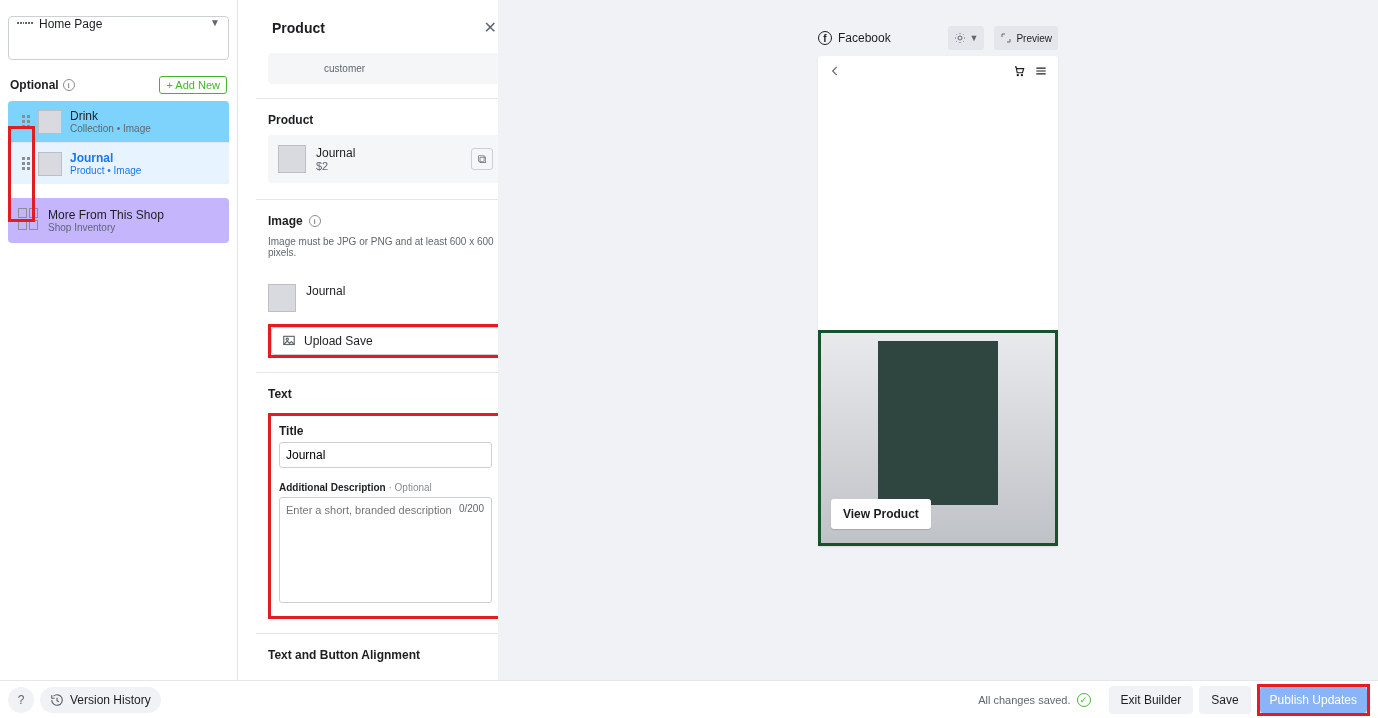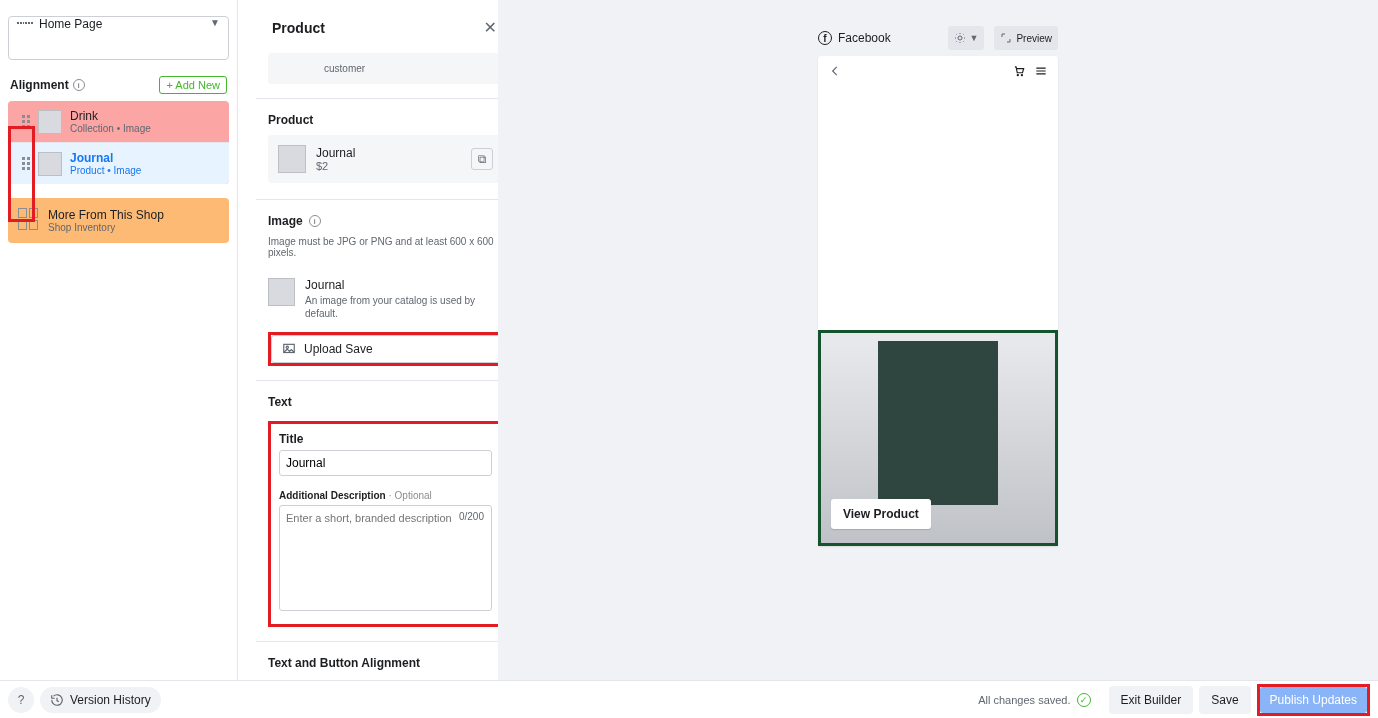--- a/index.html
+++ b/index.html
@@ -19,33 +19,33 @@
   .page-select .caret { font-size: 10px; color: #606770; }
   .page-select .dots { width: 16px; height: 4px; display: inline-flex; gap: 1px; margin-right: 6px; }
   .page-select .dots i { width: 2px; height: 2px; background:#606770; }
 
   .feat-head { display: flex; align-items: center; justify-content: space-between; margin: 16px 10px 6px 10px; }
   .feat-head .lbl { font-size: 12px; font-weight: 600; display:flex; align-items:center; gap:4px;}
   .feat-head .info { width:12px;height:12px;border:1px solid #8a8d91;border-radius:50%;display:inline-flex;align-items:center;justify-content:center;font-size:8px;color:#8a8d91;}
   .add-btn { border:1px solid #42b72a; color:#42b72a; font-size:11px; padding:2px 6px; border-radius:3px; background:#fff; cursor:pointer;}
 
   .handles-box { position:absolute; left:8px; top:126px; width:27px; height:96px; border:3px solid #e31b23; z-index:3;}
-  .list { margin: 7px 8px; background:#fca5a5; border-radius:4px; overflow:hidden;}
+  .list { margin: 7px 8px; background:#7dd3fc; border-radius:4px; overflow:hidden;}
   .item { display:flex; align-items:center; gap:8px; padding:8px 8px 8px 30px; cursor:pointer;}
   .item + .item { border-top:1px solid #e4e6eb;}
   .item.sel { background:#e7f3ff; }
   .thumb { width:24px; height:24px; background:#d8dadf; border:1px solid #bcc0c4; }
   .it-title { font-size:12px; }
   .it-sub { font-size:10px; color:#606770; }
   .item.sel .it-title { color:#1877f2; font-weight:600; }
   .item.sel .it-sub  { color:#1877f2; }
   .drag { position:absolute; left:14px; display:grid; grid-template-columns:3px 3px; gap:2px;}
   .drag i { width:3px;height:3px;background:#8a8d91;}
 
-  .more { margin: 14px 8px 0 8px; background:#fdba74; border-radius:4px; display:flex; gap:8px; padding:10px; }
+  .more { margin: 14px 8px 0 8px; background:#c4b5fd; border-radius:4px; display:flex; gap:8px; padding:10px; }
   .more-ic { width:22px;height:22px; display:grid; grid-template-columns:9px 9px; gap:2px;}
   .more-ic i{border:1px solid #8a8d91;}
   .more .t1{font-size:12px;}
   .more .t2{font-size:10px;color:#606770;}
 
   
   .panel { position:absolute; left:256px; top:0; width:260px; height:680px; border-right:1px solid #e4e6eb; background:#fff; }
   .panel-head { display:flex; align-items:center; justify-content:space-between; padding:14px 12px 12px 16px; }
   .panel-head h1 { font-size:14px; font-weight:700; }
   .close { font-size:16px; color:#606770; cursor:pointer; padding:4px 6px;}
@@ -56,21 +56,21 @@
 
   .sec-div { height:1px; background:#e4e6eb; margin:0 0 0 0; }
   .sec { padding:14px 12px 4px 12px; }
   .sec-lbl { font-size:12px; font-weight:600; margin-bottom:8px; display:flex; align-items:center; gap:6px;}
   .info2 { width:12px;height:12px;border:1px solid #8a8d91;border-radius:50%;display:inline-flex;align-items:center;justify-content:center;font-size:8px;color:#8a8d91;}
   .prod-card { background:#f5f6f7; border-radius:4px; display:flex; align-items:center; gap:10px; padding:10px; }
   .pc-thumb{ width:28px;height:28px;background:#d8dadf;border:1px solid #bcc0c4;}
   .pc-info .n{font-size:12px;} .pc-info .p{font-size:11px;color:#606770;}
   .pc-copy{ margin-left:auto;width:22px;height:22px;border:1px solid #ccd0d5;border-radius:3px;display:flex;align-items:center;justify-content:center;color:#606770;cursor:pointer;font-size:12px;}
 
-  .sec-note { font-size:10px; color:#606770; margin-bottom:18px; }
+  .sec-note { font-size:10px; color:#606770; margin-bottom:24px; }
   .img-card{ display:flex; gap:10px; padding:2px 0 8px 0;}
   .img-card .d{font-size:10px;color:#606770; line-height:13px;}
   .img-card .t{font-size:12px; margin-bottom:2px;}
   .upload { margin:0 12px 4px 12px; border:3px solid #e31b23; }
   .upload-btn{ border:1px solid #ccd0d5; border-radius:3px; height:28px; display:flex; align-items:center; gap:8px; padding:0 10px; font-size:12px; cursor:pointer;}
   .upload-btn svg{width:14px;height:14px;}
 
   .text-group-box{ margin:0 12px; border:3px solid #e31b23; padding:8px 8px 10px 8px;}
   .field-lbl{font-size:12px; margin-bottom:4px; font-weight:600;}
   .input{ width:100%; height:26px; border:1px solid #ccd0d5; border-radius:3px; padding:0 6px; font-size:12px;}
@@ -129,21 +129,21 @@
           <i></i>
           <i></i>
         </span>
       <span>Home Page</span>
     </span>
     <span class="caret">▼</span>
   </div>
 
   <div class="feat-head">
     <span class="lbl">
-      <span>Alignment</span>
+      <span>Optional</span>
       <span class="info">i</span>
     </span>
     <span class="add-btn">+ Add New</span>
   </div>
 
   <div class="handles-box"></div>
 
   <div class="list">
     <div class="item" style="position:relative;">
       <span class="drag">
@@ -217,21 +217,20 @@
     <div class="sec">
       <div class="sec-lbl">
         <span>Image</span>
         <span class="info2">i</span>
       </div>
       <div class="sec-note">Image must be JPG or PNG and at least 600 x 600 pixels.</div>
       <div class="img-card">
         <span class="pc-thumb"></span>
         <span>
           <div class="t">Journal</div>
-          <div class="d">An image from your catalog is used by default.</div>
         </span>
       </div>
     </div>
     <div class="upload">
       <div class="upload-btn">
         <svg viewBox="0 0 24 24" fill="none" stroke="#606770" stroke-width="2">
             <rect x="3" y="4" width="18" height="14"></rect>
             <circle cx="9" cy="9" r="2"></circle>
             <path d="M3 18l6-6 4 4 3-3 5 5"></path>
           </svg>

